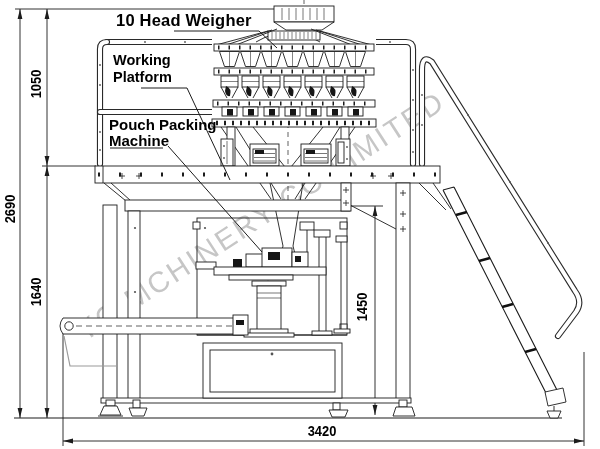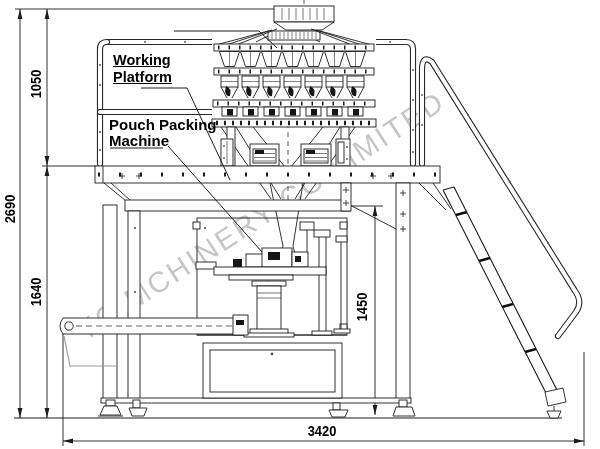--- a/index.html
+++ b/index.html
@@ -4,21 +4,21 @@
 <style>
   html,body{margin:0;padding:0;background:#fff;}
   .stage{position:relative;width:600px;height:449px;background:#fff;overflow:hidden;
          font-family:"Liberation Sans",sans-serif;}
   .stage svg{position:absolute;left:0;top:0;z-index:2;}
   .wm{position:absolute;z-index:1;left:30px;top:200px;width:460px;height:30px;
       transform:rotate(-33deg);transform-origin:center;text-align:center;
       font-size:29px;font-weight:400;letter-spacing:2.5px;color:#c6c6c6;white-space:nowrap;}
   .lab{position:absolute;z-index:3;color:#000;font-weight:700;white-space:pre-line;}
   .lab-weigher{left:116px;top:11px;font-size:16.5px;letter-spacing:.2px;}
-  .lab-platform{left:113px;top:52px;font-size:14.5px;line-height:16.5px;text-decoration:underline;}
+  .lab-platform{left:113px;top:52px;font-size:14.5px;line-height:16.5px;}
   .lab-machine{left:109px;top:117px;font-size:15px;line-height:15.5px;}
   .dim{position:absolute;z-index:3;color:#000;font-weight:700;font-size:14px;
        width:46px;height:20px;text-align:center;line-height:20px;}
   .dimv{transform:rotate(-90deg) scaleX(.92);}
   .dimh{transform:scaleX(.92);width:52px;}
   .d2690{left:-13px;top:199px;}
   .d1050{left:13px;top:74px;}
   .d1640{left:13px;top:282px;}
   .d1450{left:339px;top:297px;}
   .d3420{left:296px;top:421px;}
@@ -277,20 +277,21 @@
       <path class="wf" d="M547,411 H561 L558,418 H550 Z"></path>
     </g>
 
     <g>
       <path class="ln" d="M174,31 H259 L277,48" style="stroke-width:1"></path>
       <path class="ln" d="M141,88 H187 L230,180" style="stroke-width:1"></path>
       <path class="ln" d="M110,148 H163 M168,146 L262,252" style="stroke-width:1"></path>
     </g>
   </svg>
 
+  <div class="lab lab-weigher">10 Head Weigher</div>
   <div class="lab lab-platform">Working
 Platform</div>
   <div class="lab lab-machine">Pouch Packing
 Machine</div>
 
   <div class="dim dimv d2690">2690</div>
   <div class="dim dimv d1050">1050</div>
   <div class="dim dimv d1640">1640</div>
   <div class="dim dimv d1450">1450</div>
   <div class="dim dimh d3420">3420</div>

